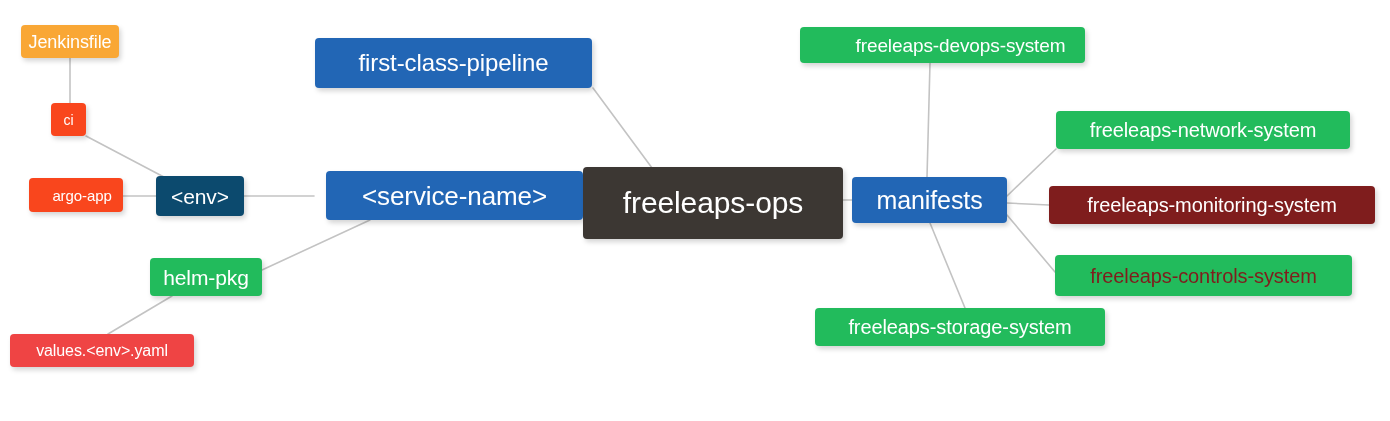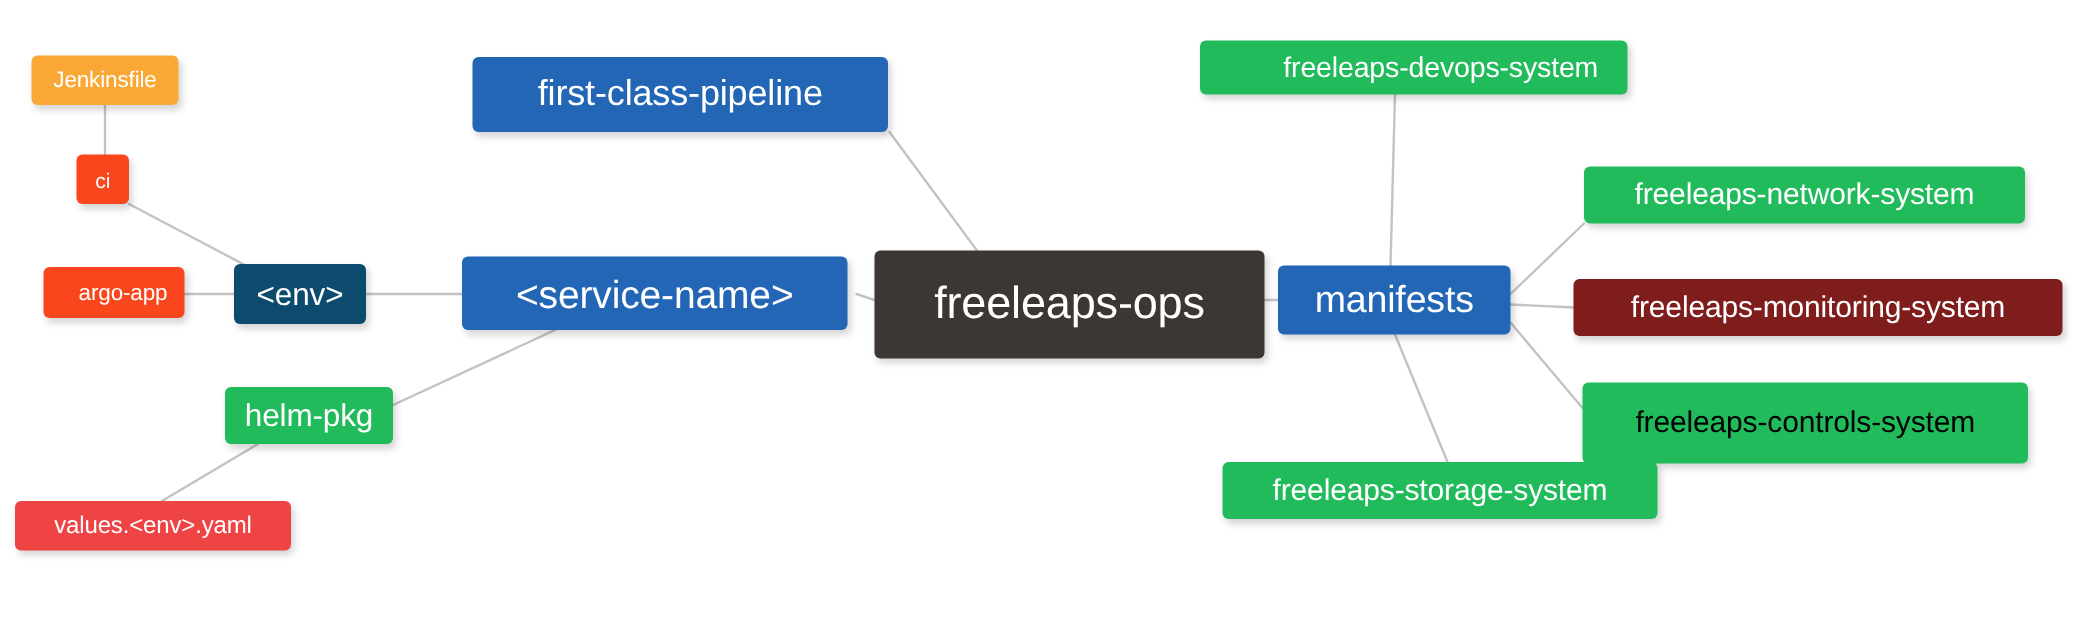--- a/index.html
+++ b/index.html
@@ -60,33 +60,33 @@
       <path d="M 172 296 L 108 334" stroke="#c3c3c3" stroke-width="1.6" fill="none" stroke-linecap="round"></path>
       <path d="M 571 196 L 583 200" stroke="#c3c3c3" stroke-width="1.6" fill="none" stroke-linecap="round"></path>
       <path d="M 593 88 L 655 172" stroke="#c3c3c3" stroke-width="1.6" fill="none" stroke-linecap="round"></path>
       <path d="M 843 200 L 852 200" stroke="#c3c3c3" stroke-width="1.6" fill="none" stroke-linecap="round"></path>
       <path d="M 927 177 L 930 63" stroke="#c3c3c3" stroke-width="1.6" fill="none" stroke-linecap="round"></path>
       <path d="M 1007 196 L 1056 149" stroke="#c3c3c3" stroke-width="1.6" fill="none" stroke-linecap="round"></path>
       <path d="M 1007 203 L 1049 205" stroke="#c3c3c3" stroke-width="1.6" fill="none" stroke-linecap="round"></path>
       <path d="M 1007 215 L 1055 272" stroke="#c3c3c3" stroke-width="1.6" fill="none" stroke-linecap="round"></path>
       <path d="M 930 223 L 965 308" stroke="#c3c3c3" stroke-width="1.6" fill="none" stroke-linecap="round"></path>
     </svg>
-<div class="node" style="left: 21px; top: 37px; width: 98px; height: 33px; background: rgb(249, 167, 53); color: rgb(255, 255, 255); font-size: 15px;">
+<div class="node" style="left: 21px; top: 25px; width: 98px; height: 33px; background: rgb(249, 167, 53); color: rgb(255, 255, 255); font-size: 18px;">
       <span class="node-label">Jenkinsfile</span>
     </div>
     <div class="node" style="left: 51px; top: 103px; width: 35px; height: 33px; background: rgb(249, 70, 29); color: rgb(255, 255, 255); font-size: 14px;">
       <span class="node-label">ci</span>
     </div>
     <div class="node" style="left: 29px; top: 178px; width: 94px; height: 34px; background: rgb(249, 70, 29); color: rgb(255, 255, 255); font-size: 15px; padding-left: 12px;">
       <span class="node-label">argo-app</span>
     </div>
     <div class="node" style="left: 156px; top: 176px; width: 88px; height: 40px; background: #0c4a6e; color: rgb(255, 255, 255); font-size: 21px;">
       <span class="node-label">&lt;env&gt;</span>
     </div>
-    <div class="node" style="left: 308px; top: 171px; width: 257px; height: 49px; background: rgb(34, 102, 181); color: rgb(255, 255, 255); font-size: 26px;">
+    <div class="node" style="left: 326px; top: 171px; width: 257px; height: 49px; background: rgb(34, 102, 181); color: rgb(255, 255, 255); font-size: 26px;">
       <span class="node-label">&lt;service-name&gt;</span>
     </div>
     <div class="node" style="left: 315px; top: 38px; width: 277px; height: 50px; background: rgb(34, 102, 181); color: rgb(255, 255, 255); font-size: 24px;">
       <span class="node-label">first-class-pipeline</span>
     </div>
     <div class="node" style="left: 150px; top: 258px; width: 112px; height: 38px; background: rgb(34, 187, 92); color: rgb(255, 255, 255); font-size: 21px;">
       <span class="node-label">helm-pkg</span>
     </div>
     <div class="node" style="left: 10px; top: 334px; width: 184px; height: 33px; background: #ef4444; color: rgb(255, 255, 255); font-size: 16px;">
       <span class="node-label">values.&lt;env&gt;.yaml</span>
@@ -99,19 +99,19 @@
     </div>
     <div class="node" style="left: 800px; top: 27px; width: 285px; height: 36px; background: rgb(34, 187, 92); color: rgb(255, 255, 255); font-size: 19px; padding-left: 36px;">
       <span class="node-label">freeleaps-devops-system</span>
     </div>
     <div class="node" style="left: 1056px; top: 111px; width: 294px; height: 38px; background: rgb(34, 187, 92); color: rgb(255, 255, 255); font-size: 20px;">
       <span class="node-label">freeleaps-network-system</span>
     </div>
     <div class="node" style="left: 1049px; top: 186px; width: 326px; height: 38px; background: #7f1d1d; color: rgb(255, 255, 255); font-size: 20px;">
       <span class="node-label">freeleaps-monitoring-system</span>
     </div>
-    <div class="node" style="left: 1055px; top: 255px; width: 297px; height: 54px; background: rgb(34, 187, 92); color: #000000; font-size: 20px;">
+    <div class="node" style="left: 1055px; top: 255px; width: 297px; height: 41px; background: rgb(34, 187, 92); color: #7f1d1d; font-size: 20px;">
       <span class="node-label">freeleaps-controls-system</span>
     </div>
     <div class="node" style="left: 815px; top: 308px; width: 290px; height: 38px; background: rgb(34, 187, 92); color: rgb(255, 255, 255); font-size: 20px;">
       <span class="node-label">freeleaps-storage-system</span>
     </div>
   </div>
 
 </body></html>

